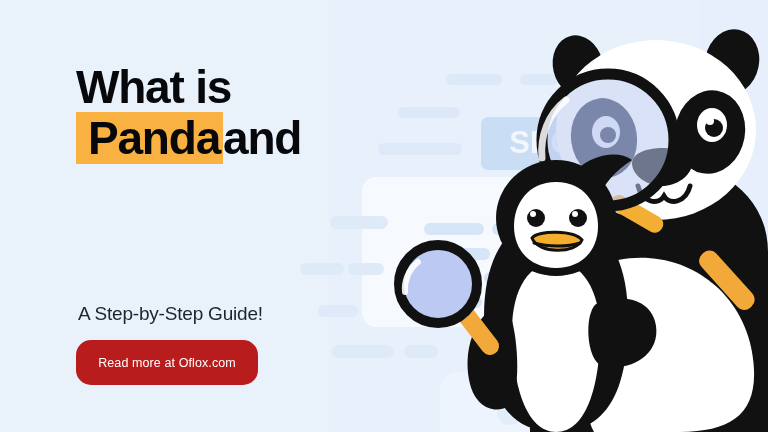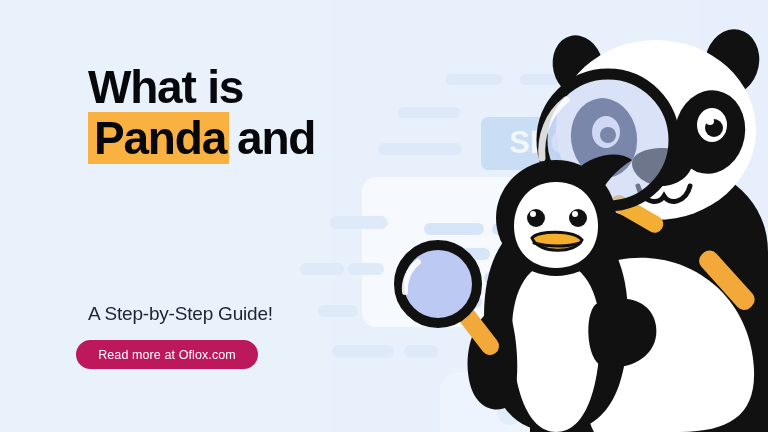--- a/index.html
+++ b/index.html
@@ -20,62 +20,62 @@
   #bg-layer {
     position: absolute;
     inset: 0;
     width: 768px;
     height: 432px;
   }
 
   
   #text-block {
     position: absolute;
-    left: 88px;
+    left: 76px;
     top: 62px;
     width: 320px;
   }
   .headline {
     margin: 0;
     font-family: "Liberation Sans", sans-serif;
     font-weight: bold;
     font-size: 46px;
     line-height: 51px;
     letter-spacing: -1.2px;
     color: #06080c;
     white-space: nowrap;
   }
   .hl-line { display: block; height: 51px; }
   .mark {
     background: #f9b141;
-    padding: 0 3px 0 6px;
+    padding: 0 3px 0 12px;
     box-decoration-break: clone;
     -webkit-box-decoration-break: clone;
   }
   #subtitle {
     position: absolute;
-    left: 88px;
+    left: 78px;
     top: 301px;
     margin: 0;
     font-size: 19px;
     line-height: 26px;
     color: #1c2430;
     letter-spacing: -0.2px;
     white-space: nowrap;
   }
 
   
   #cta-button {
     position: absolute;
     left: 76px;
     top: 340px;
     width: 182px;
-    height: 29px;
+    height: 45px;
     border-radius: 15px;
-    background: #be185d;
+    background: #b91c1c;
     border: none;
     display: flex;
     align-items: center;
     justify-content: center;
     cursor: pointer;
     padding: 0;
   }
   #cta-label {
     color: #ffffff;
     font-size: 12.5px;
@@ -142,21 +142,21 @@
       <circle cx="510" cy="412" r="13" fill="#E2EDFA"></circle>
       <circle cx="552" cy="412" r="13" fill="#E2EDFA"></circle>
     </g>
 
     <rect x="700" y="0" width="68" height="432" fill="#E6EFFB" opacity="0.6"></rect>
   </svg>
 
   <div id="text-block">
     <h1 class="headline">
       <span class="hl-line">What is</span>
-      <span class="hl-line"><span class="mark">Panda</span><span style="margin-left:8px">and</span></span>
+      <span class="hl-line"><span class="mark">Panda</span><span style="margin-left:0">and</span></span>
     </h1>
   </div>
 
   <p id="subtitle">A Step-by-Step Guide!</p>
 
   <button id="cta-button">
     <span id="cta-label">Read more at Oflox.com</span>
   </button>
 
   <svg id="illustration" viewBox="0 0 388 432" xmlns="http://www.w3.org/2000/svg">

